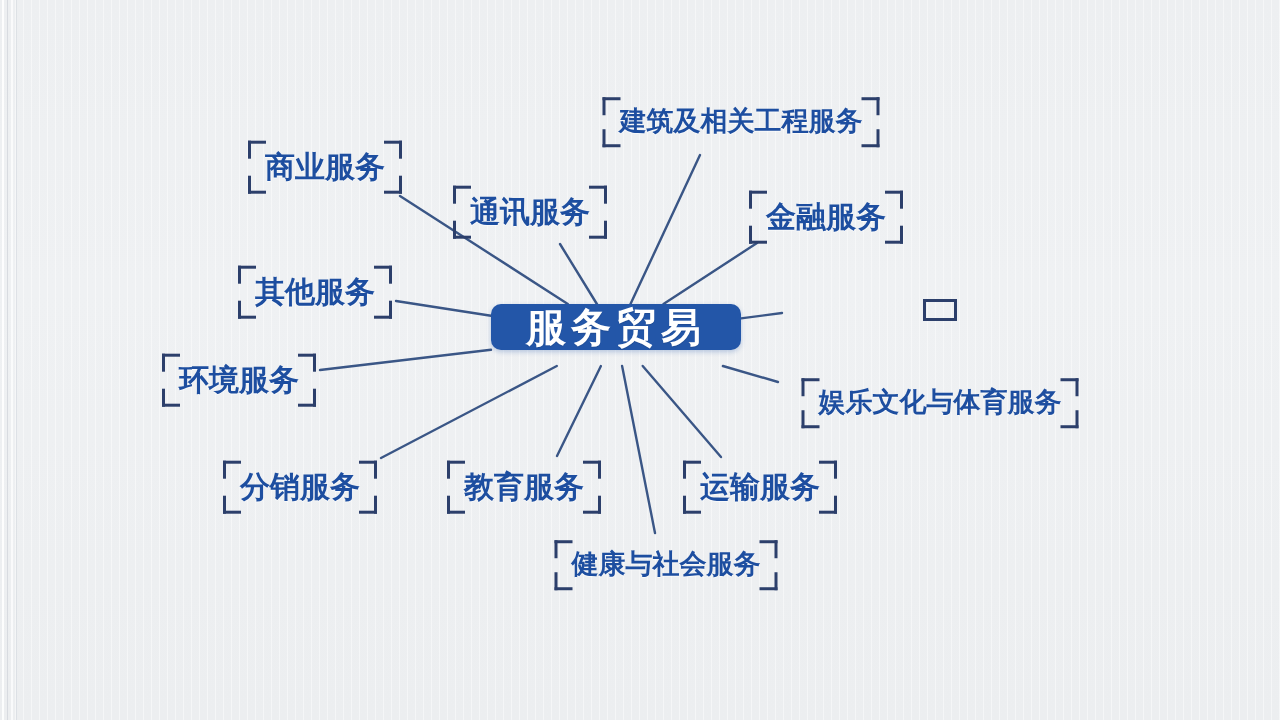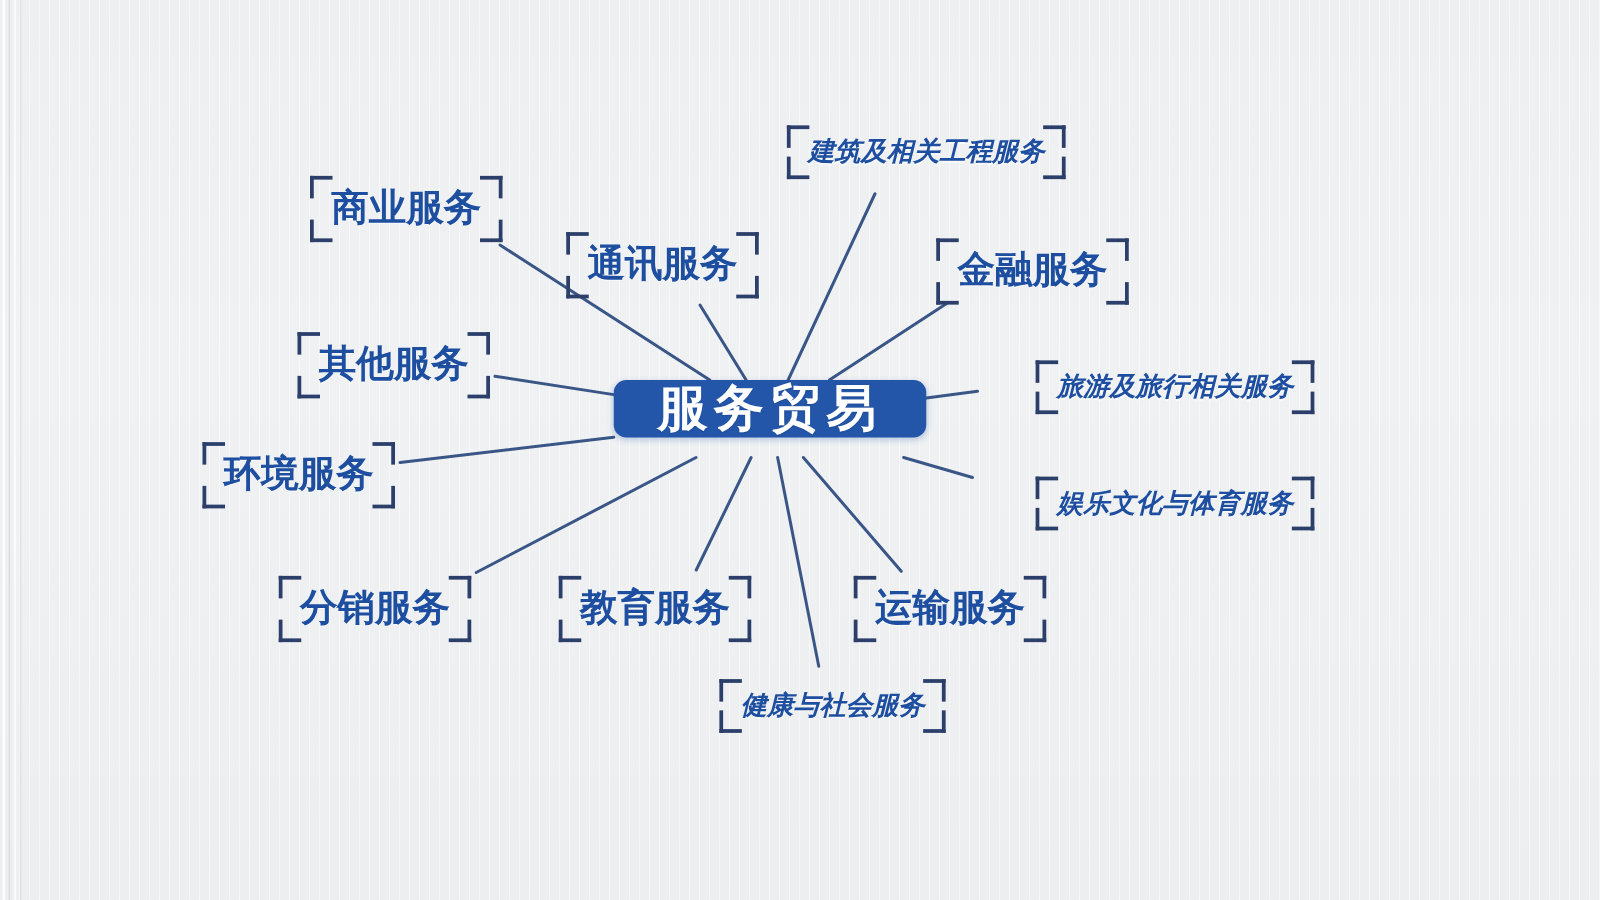--- a/index.html
+++ b/index.html
@@ -98,21 +98,21 @@
     border-style: solid;
     border-width: 0;
     pointer-events: none;
   }
   .leaf .br.tl { top: 0;    left: 0;    border-top-width: 3px; border-left-width: 3px; }
   .leaf .br.tr { top: 0;    right: 0;   border-top-width: 3px; border-right-width: 3px; }
   .leaf .br.bl { bottom: 0; left: 0;    border-bottom-width: 3px; border-left-width: 3px; }
   .leaf .br.br2{ bottom: 0; right: 0;   border-bottom-width: 3px; border-right-width: 3px; }
 
   
-  .leaf.wide .leaf-text { font-size: 21px; font-style: italic; }
+  .leaf.wide .leaf-text { font-size: 27px; }
 </style>
 </head>
 <body>
 
 <div id="canvas">
 
   <div class="streak s1"></div>
   <div class="streak s2"></div>
   <div class="streak s3"></div>
   <div class="streak s4"></div>
@@ -163,21 +163,20 @@
         <span class="br tr" style="border-color: rgb(44, 63, 107);"></span>
         <span class="br bl" style="border-color: rgb(44, 63, 107);"></span>
         <span class="br br2" style="border-color: rgb(44, 63, 107);"></span>
         <span class="leaf-text" style="color: rgb(29, 78, 160);">金融服务</span>
       </div>
       <div class="leaf wide" style="left: 940px; top: 310px;">
         <span class="br tl" style="border-color: rgb(44, 63, 107);"></span>
         <span class="br tr" style="border-color: rgb(44, 63, 107);"></span>
         <span class="br bl" style="border-color: rgb(44, 63, 107);"></span>
         <span class="br br2" style="border-color: rgb(44, 63, 107);"></span>
-        <span class="leaf-text" style="color: rgb(29, 78, 160);">旅游及旅行相关服务</span>
       </div>
       <div class="leaf wide" style="left: 940px; top: 403px; text-align: right;">
         <span class="br tl" style="border-color: rgb(44, 63, 107);"></span>
         <span class="br tr" style="border-color: rgb(44, 63, 107);"></span>
         <span class="br bl" style="border-color: rgb(44, 63, 107);"></span>
         <span class="br br2" style="border-color: rgb(44, 63, 107);"></span>
         <span class="leaf-text" style="color: rgb(29, 78, 160);">娱乐文化与体育服务</span>
       </div>
       <div class="leaf" style="left: 760px; top: 487px;">
         <span class="br tl" style="border-color: rgb(44, 63, 107);"></span>

